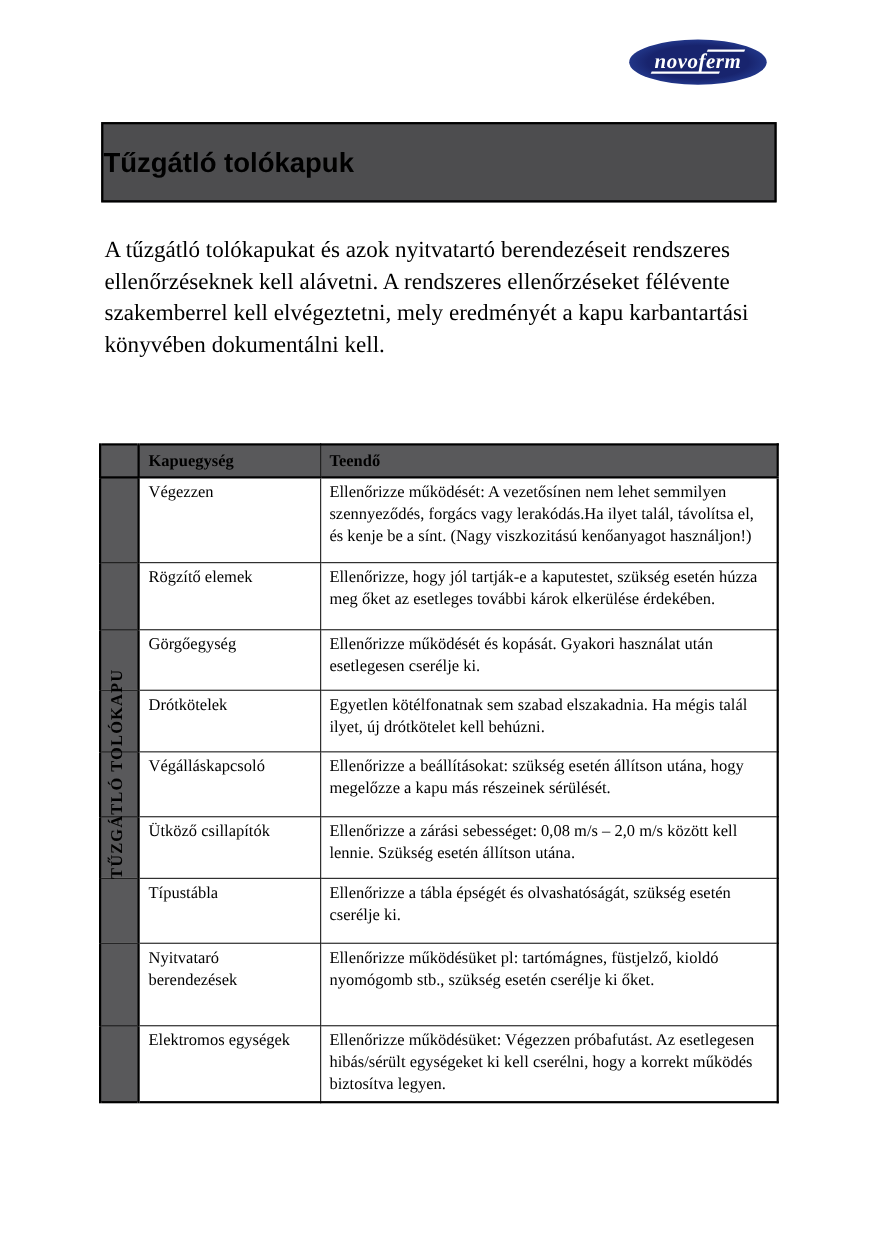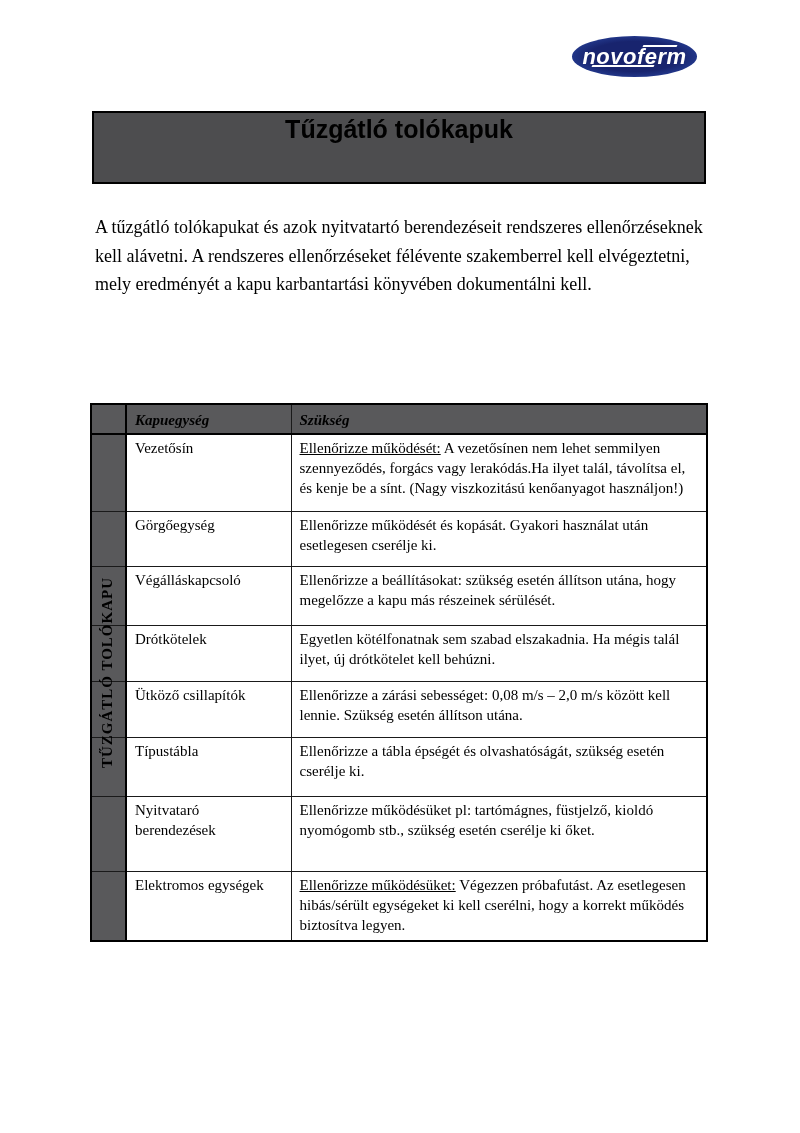--- a/index.html
+++ b/index.html
@@ -16,54 +16,54 @@
   
   .logo {
     position: absolute; left: 572px; top: 36px;
     width: 125px; height: 41px;
     border-radius: 50%;
     background: radial-gradient(ellipse at center, #18246e 52%, #2c4aa6 92%, #3b5cc0 100%);
     display: flex; align-items: center; justify-content: center;
   }
   .logo-text {
     color: #fff; font-style: italic; font-weight: bold;
-    font-size: 22px; letter-spacing: 0.5px;
-    font-family: Liberation Sans, sans-serif;
+    font-size: 19px; letter-spacing: 0.5px;
+    font-family: Liberation Serif, serif;
     position: relative; z-index: 2;
   }
   .logo-underline {
     position: absolute; left: 20px; bottom: 10px;
     width: 62px; height: 2px; background: #fff;
     transform: skewX(-25deg);
   }
   .logo-overline {
     position: absolute; right: 20px; top: 9px;
     width: 34px; height: 2px; background: #fff;
     transform: skewX(-25deg);
   }
 
   
   .banner {
     position: absolute; left: 92px; top: 111px;
     width: 614px; height: 73px;
     background: #4d4d4f;
     border: 2px solid #000;
-    display: flex; flex-direction: column;
+    display: flex; 
     align-items: center; justify-content: space-between;
     font-family: "Liberation Sans", sans-serif;
     font-weight: bold; font-size: 25px; line-height: 32px;
     color: #000;
     text-align: center;
   }
 
   
   .intro {
     position: absolute; left: 95px; top: 213px;
     width: 620px;
-    font-size: 18px; line-height: 28.5px;
+    font-size: 21px; line-height: 28.5px;
   }
   .intro p { margin: 0; }
 
   
   .table-wrap {
     position: absolute; left: 90px; top: 403px;
     width: 616px;
   }
   table.doc {
     border-collapse: collapse;
@@ -85,23 +85,23 @@
     background: #59595b;
     border-left: 2px solid #000;
     border-right: 2px solid #000;
     padding: 0;
   }
   table.doc tr.head th, table.doc tr.head td.side {
     background: #59595b;
     font-weight: bold;
     border-bottom: 2px solid #000;
   }
-  table.doc tr.head { height: 24px; font-style: italic; }
+  table.doc tr.head { height: 24px; }
   table.doc tr.head th { padding-top: 5px; }
-  .ul { text-decoration: underline; }
+  .ul { }
 
   .side-label {
     position: absolute; left: 0; top: 0;
     width: 35px; height: 100%;
     display: flex; align-items: center; justify-content: center;
     pointer-events: none;
   }
   .side-label span {
     transform: rotate(-90deg);
     white-space: nowrap;
@@ -132,41 +132,46 @@
   <table class="doc">
     <colgroup>
         <col class="c-side">
         <col class="c-unit">
         <col class="c-task">
       </colgroup>
     <tbody>
       <tr class="head">
         <td class="side"></td>
         <th>Kapuegység</th>
-        <th>Szükség</th>
+        <th>Teendő</th>
       </tr>
     <tr style="height: 77px;">
           <td class="side"></td>
-          <td class="unit">Vezetősín</td>
+          <td class="unit">Végezzen</td>
           <td class="task"><span class="ul">Ellenőrizze működését:</span><span> A vezetősínen nem lehet semmilyen szennyeződés, forgács vagy lerakódás.Ha ilyet talál, távolítsa el, és kenje be a sínt. (Nagy viszkozitású kenőanyagot használjon!)</span></td>
+        </tr>
+        <tr style="height: 61px;">
+          <td class="side"></td>
+          <td class="unit">Rögzítő elemek</td>
+          <td class="task"><span>Ellenőrizze, hogy jól tartják-e a kaputestet, szükség esetén húzza meg őket az esetleges további károk elkerülése érdekében.</span></td>
         </tr>
         <tr style="height: 55px; margin-top: 19px;">
           <td class="side"></td>
           <td class="unit">Görgőegység</td>
           <td class="task"><span>Ellenőrizze működését és kopását. Gyakori használat után esetlegesen cserélje ki.</span></td>
         </tr>
+        <tr style="height: 56px;">
+          <td class="side"></td>
+          <td class="unit">Drótkötelek</td>
+          <td class="task"><span>Egyetlen kötélfonatnak sem szabad elszakadnia. Ha mégis talál ilyet, új drótkötelet kell behúzni.</span></td>
+        </tr>
         <tr style="height: 59px;">
           <td class="side"></td>
           <td class="unit">Végálláskapcsoló</td>
           <td class="task"><span>Ellenőrizze a beállításokat: szükség esetén állítson utána, hogy megelőzze a kapu más részeinek sérülését.</span></td>
-        </tr>
-        <tr style="height: 56px;">
-          <td class="side"></td>
-          <td class="unit">Drótkötelek</td>
-          <td class="task"><span>Egyetlen kötélfonatnak sem szabad elszakadnia. Ha mégis talál ilyet, új drótkötelet kell behúzni.</span></td>
         </tr>
         <tr style="height: 56px;">
           <td class="side"></td>
           <td class="unit">Ütköző csillapítók</td>
           <td class="task"><span>Ellenőrizze a zárási sebességet: 0,08 m/s – 2,0 m/s között kell lennie. Szükség esetén állítson utána.</span></td>
         </tr>
         <tr style="height: 59px;">
           <td class="side"></td>
           <td class="unit">Típustábla</td>
           <td class="task"><span>Ellenőrizze a tábla épségét és olvashatóságát, szükség esetén cserélje ki.</span></td>

